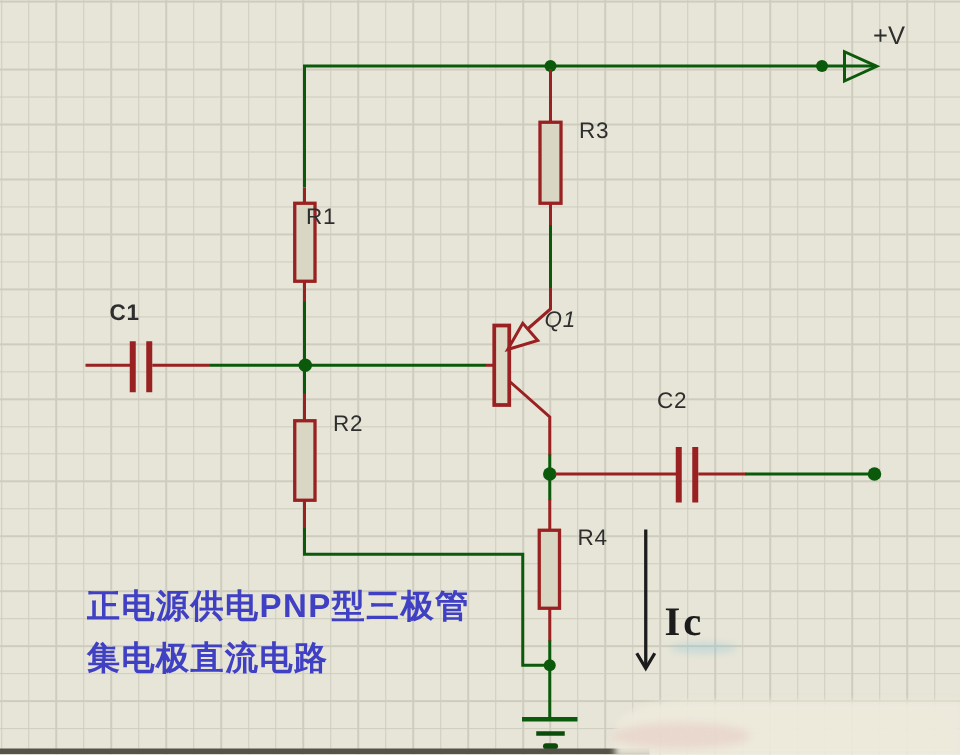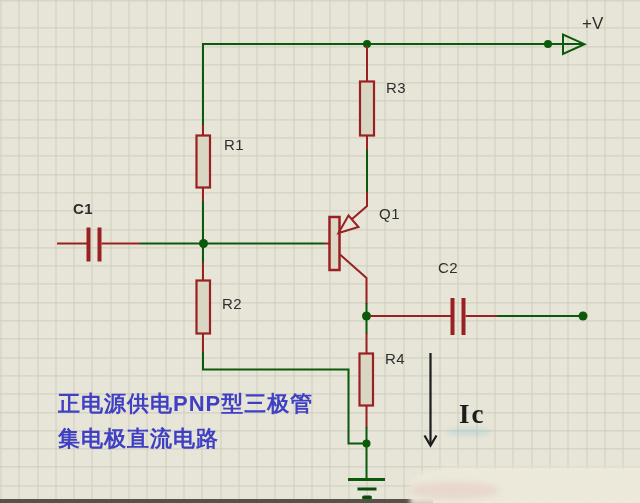--- a/index.html
+++ b/index.html
@@ -170,29 +170,29 @@
         <path class="gw4" d="M364,497.5 H370"></path>
       </g>
     </g>
 
     <g>
       <path class="karr" d="M430.5,353 V444"></path>
       <polyline class="karr" points="424.5,435.5 430.5,445.5 436.5,435.5"></polyline>
     </g>
   </svg>
 
-  <span class="lbl" style="left:224px;top:137px;">R1</span>
-  <span class="lbl" style="left:222px;top:296px;text-align:center;">R2</span>
+  <span class="lbl" style="left:204px;top:137px;">R1</span>
+  <span class="lbl" style="left:222px;top:275px;text-align:center;">R2</span>
   <span class="lbl" style="left:386px;top:80px;">R3</span>
   <span class="lbl" style="left:385px;top:351px;">R4</span>
   <span class="lbl" style="left:73px;top:201px;font-weight:bold;">C1</span>
   <span class="lbl" style="left:438px;top:260px;">C2</span>
-  <span class="lbl" style="left:379px;top:206px;">Q1</span>
+  <span class="lbl" style="left:363px;top:206px;font-style:italic;">Q1</span>
   <span class="lbl lbl-small" style="left:582px;top:15px;">+V</span>
-  <span class="lbl lbl-ic" style="left:459px;top:401px;text-align:right;">Ic</span>
+  <span class="lbl lbl-ic" style="left:443px;top:401px;text-align:right;">Ic</span>
 
   <div class="caption" style="left:58px;top:428px;">集电极直流电路</div>
   <div class="caption" style="left:58px;top:393px;">正电源供电PNP型三极管</div>
 
   <div class="bottom-strip"></div>
   <div class="wm-blob"></div>
   <div class="wm-pink"></div>
   <div class="wm-cyan"></div>
 
 </div>

